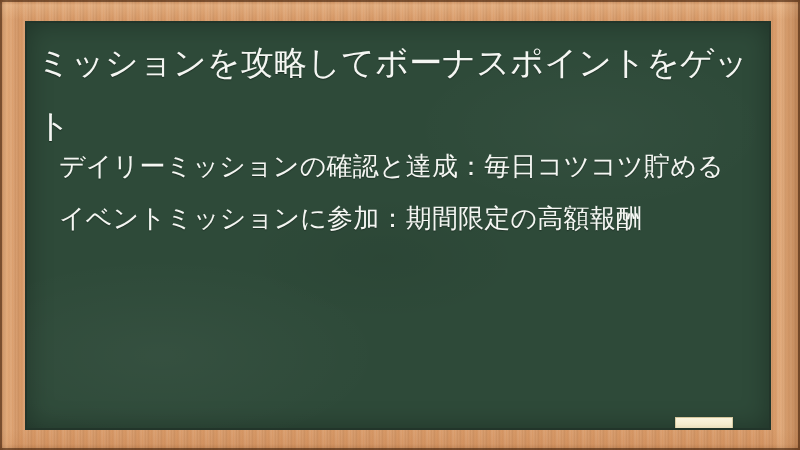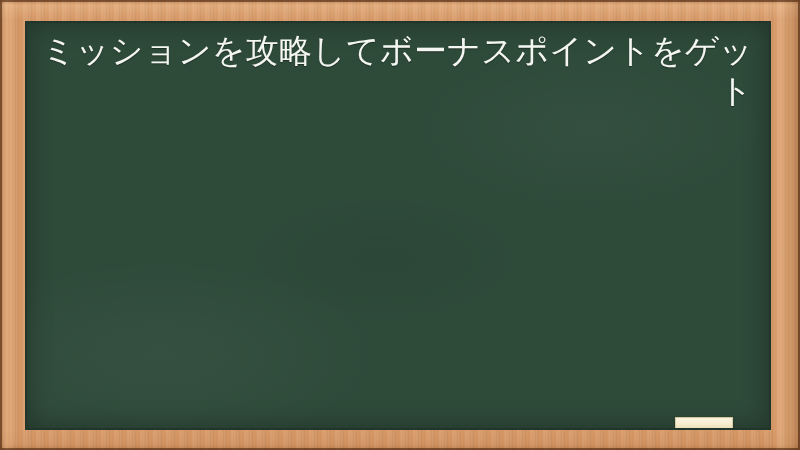--- a/index.html
+++ b/index.html
@@ -109,25 +109,24 @@
 
   #slide-title {
     position: absolute;
     left: 10px;
     top: 8px;
     width: 716px;
     margin: 0;
     color: #f4f6f2;
     font-size: 33px;
     font-weight: 400;
-    line-height: 40px;
+    line-height: 63px;
     letter-spacing: 0.2px;
     text-shadow: 0 1px 1px rgba(0,0,0,0.35);
     white-space: normal;
-    text-align: right;
   }
 
   #bullet-list {
     position: absolute;
     left: 32px;
     top: 124px;
     width: 700px;
     margin: 0;
     padding: 0;
     list-style: none;
@@ -166,20 +165,22 @@
   <div class="frame-outline"></div>
 
   <div id="chalkboard">
     <div class="board-texture"></div>
 
     <div class="board-content">
 
       <h1 id="slide-title">ミッションを攻略してボーナスポイントをゲット</h1>
 
       <ul id="bullet-list">
+        <li class="bullet-item">デイリーミッションの確認と達成：毎日コツコツ貯める</li>
+        <li class="bullet-item">イベントミッションに参加：期間限定の高額報酬</li>
       </ul>
 
     </div>
 
     <div id="chalk-stick"></div>
   </div>
 
 </div>
 
 </body></html>

